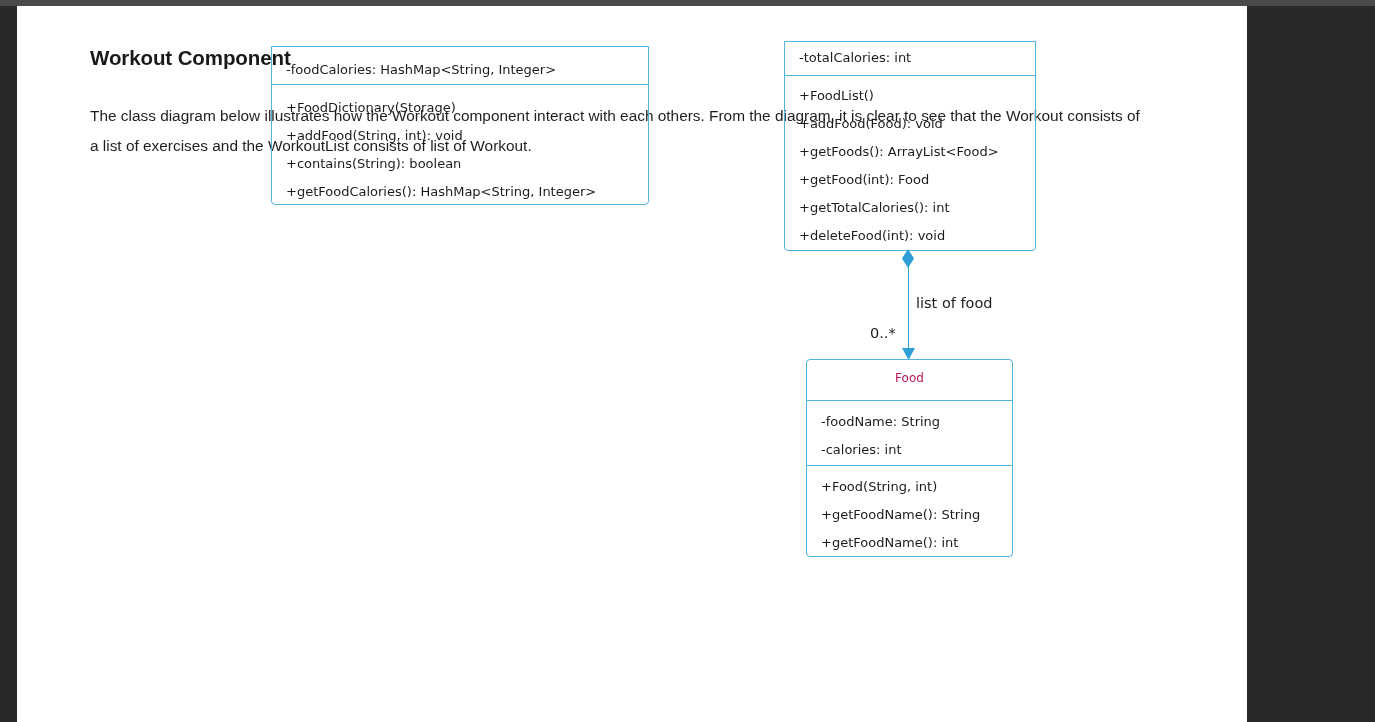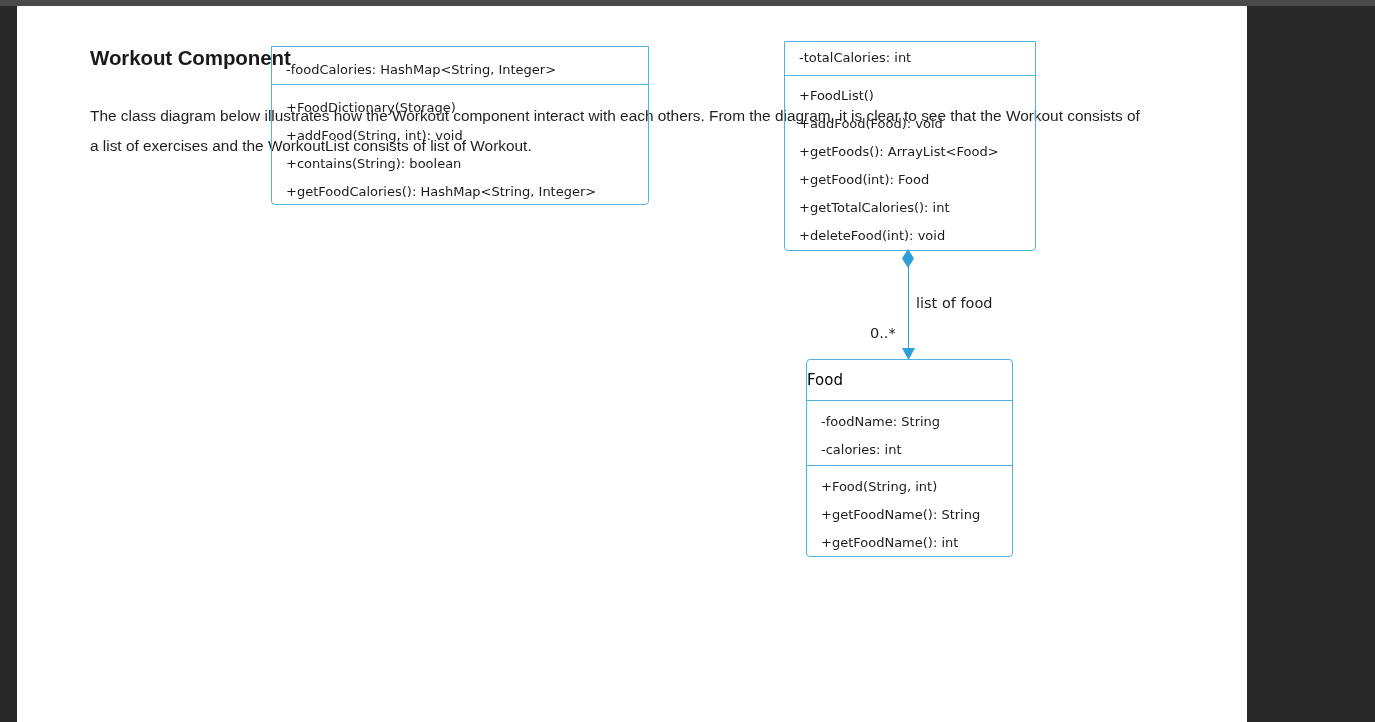--- a/index.html
+++ b/index.html
@@ -68,22 +68,23 @@
     border-radius: 4px;
   }
   .uml-row {
     font-family: "DejaVu Sans", sans-serif;
     font-size: 13px;
     color: #1c1c1c;
     white-space: nowrap;
   }
   .uml-title {
     font-family: "DejaVu Sans", sans-serif;
-    font-size: 15px;
-    color: #000000;
+    font-size: 12px;
+    color: #be185d;
+    text-align: center;
   }
   .uml-divider {
     position: absolute;
     left: 0;
     width: 100%;
     height: 0;
     border-top: 1.2px solid #4fb3e0;
   }
   
   #class-fooddictionary {

